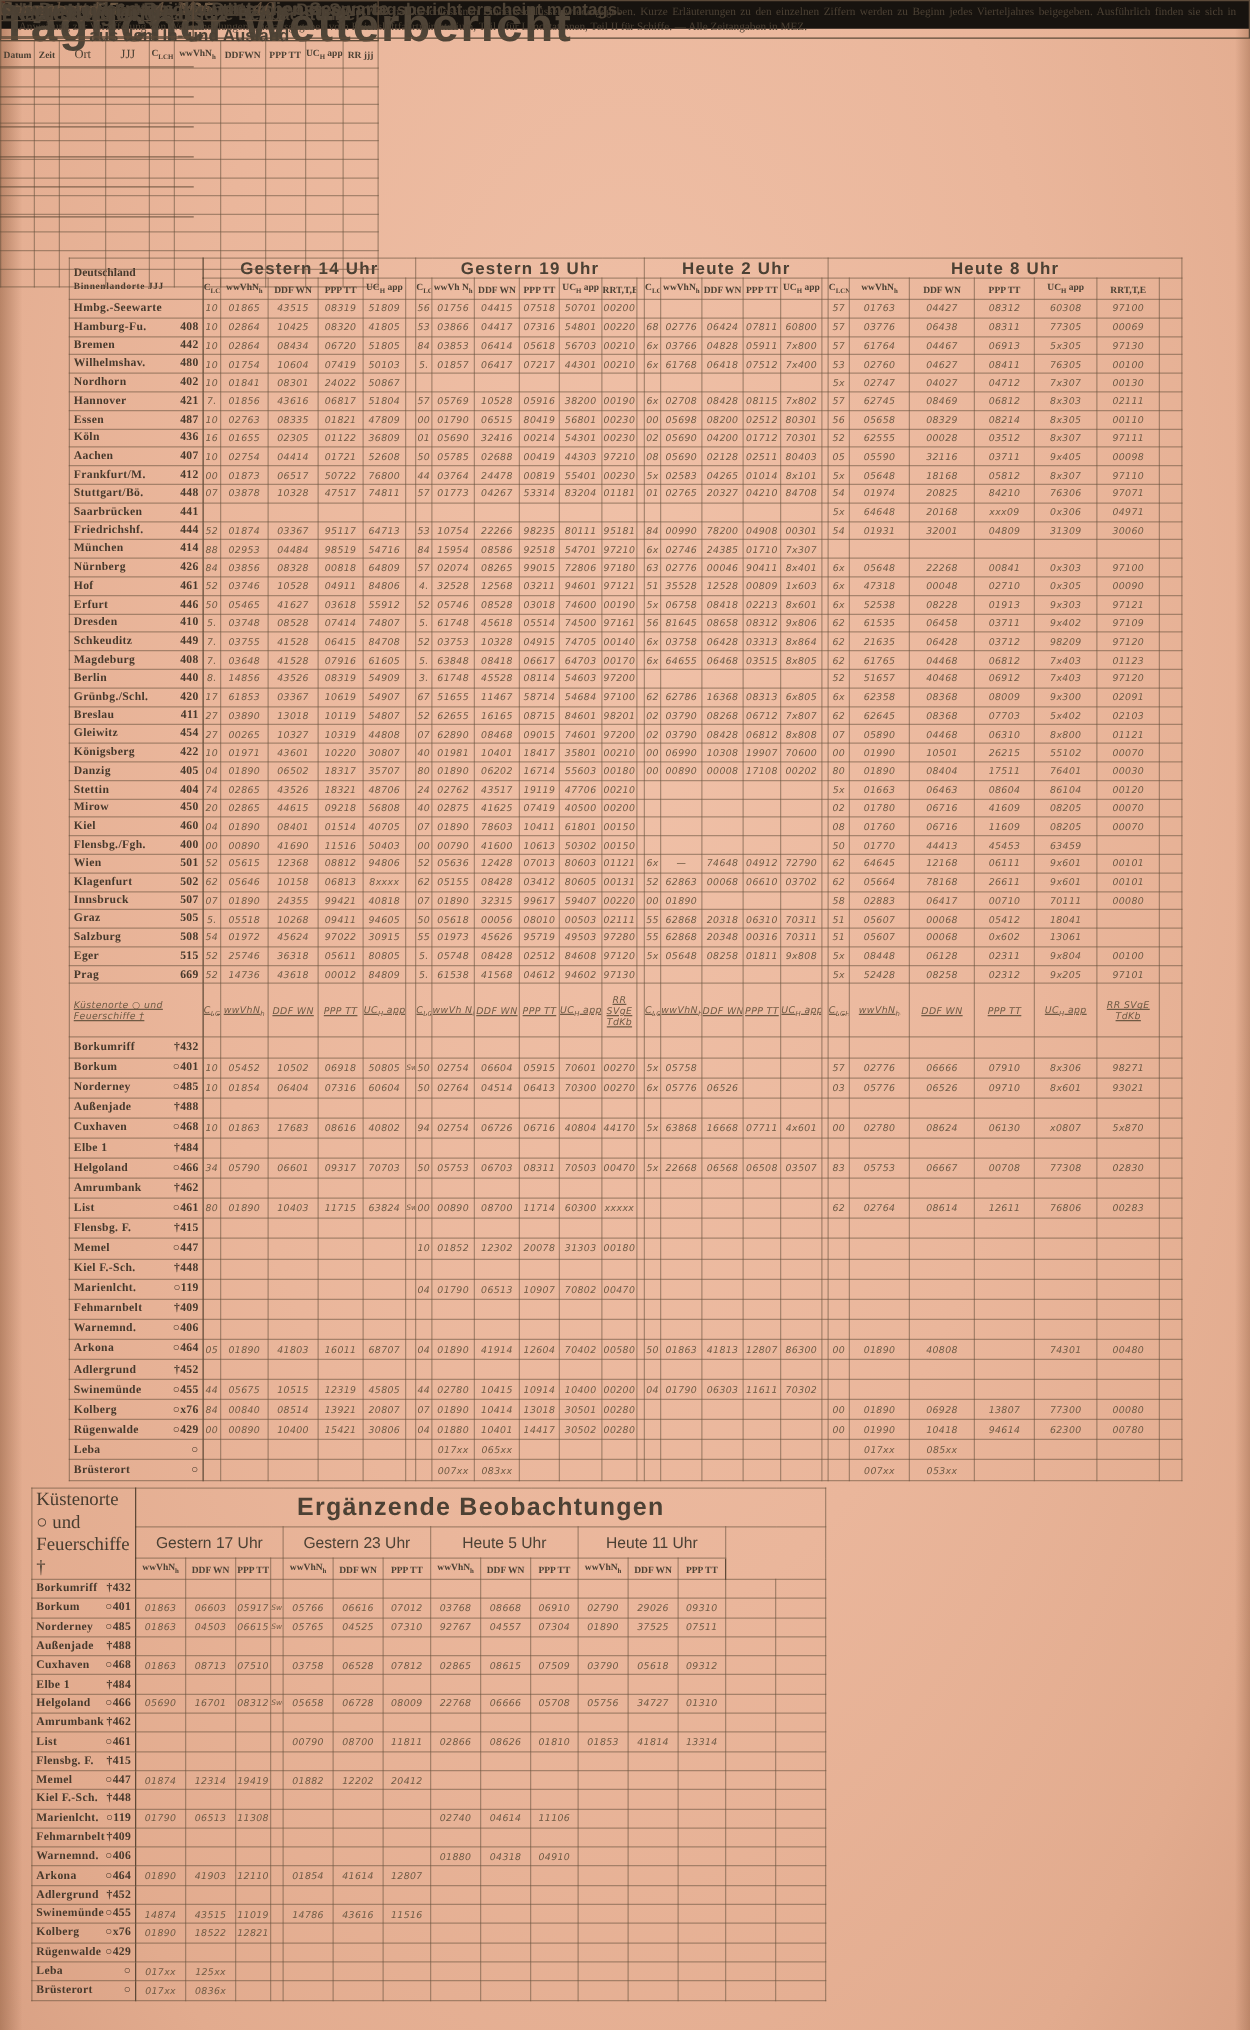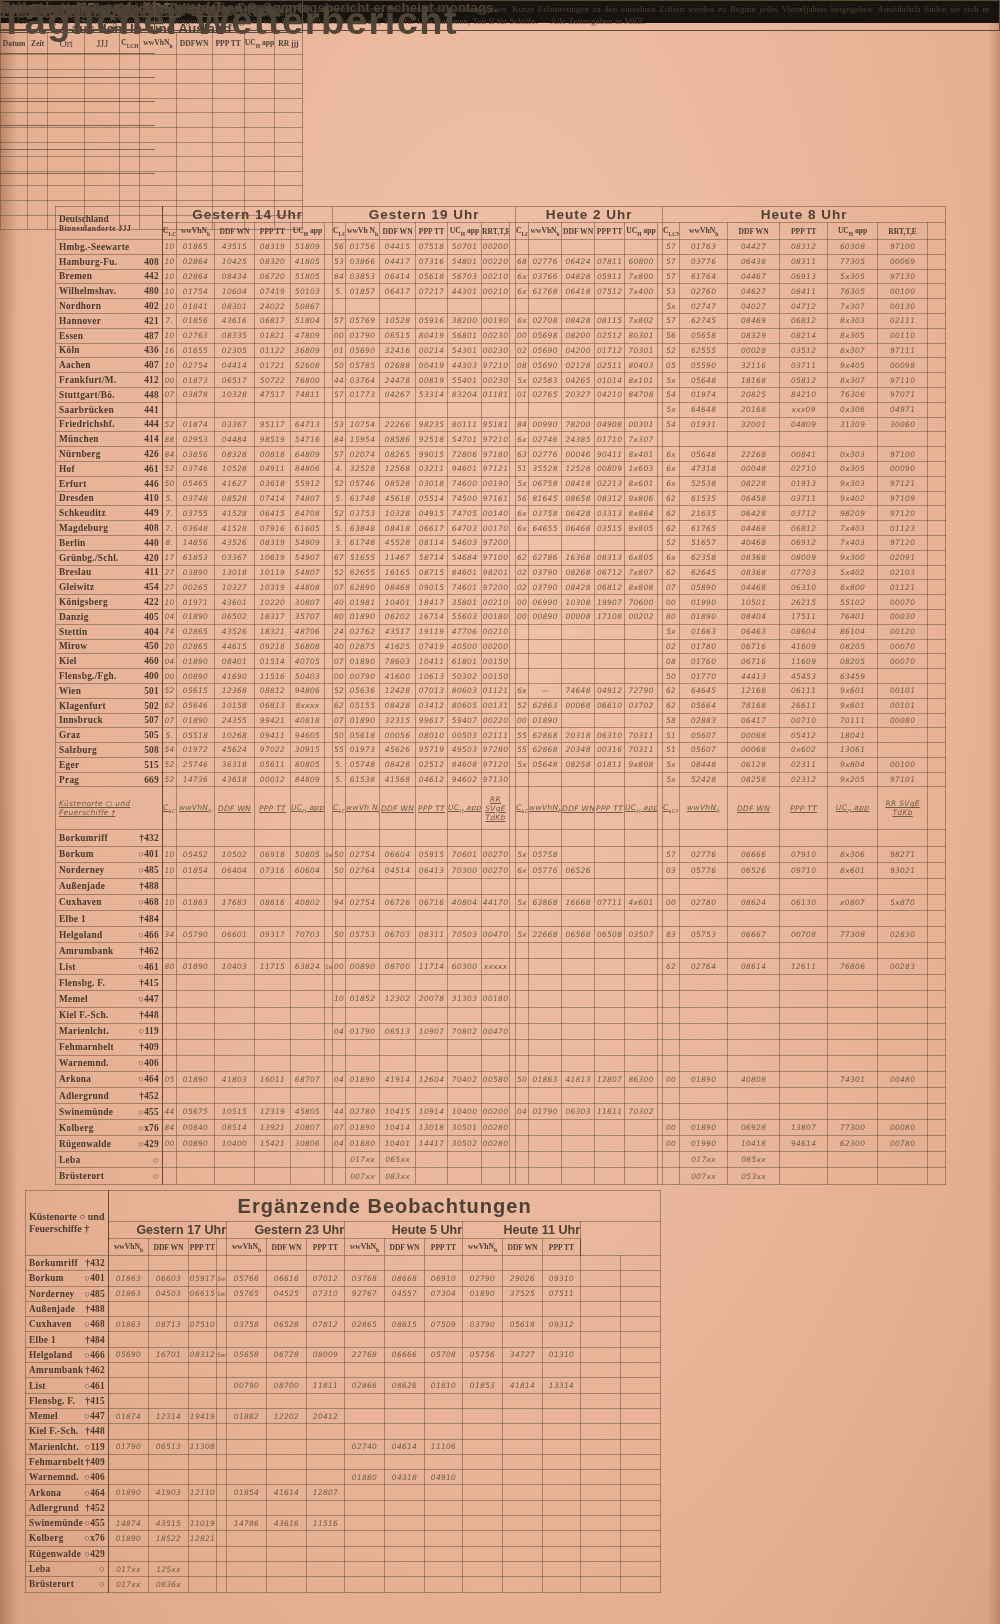--- a/index.html
+++ b/index.html
@@ -46,34 +46,34 @@
   #main-table,#supp-table,#late-table{border:1.6px solid rgba(80,62,45,.95);}
   .gs{border-left:1.4px solid rgba(80,62,45,.9) !important;}
   tr.sep td{border-top:1.5px solid rgba(80,62,45,.85);}
   .g-label{font-family:"Liberation Sans",sans-serif;font-weight:bold;font-size:13.5px;height:15px;
     letter-spacing:1px;color:#4c4134;margin-left:15px;}
   .c-label{font-family:"Liberation Serif",serif;font-weight:bold;font-size:7.6px;height:16px;color:#4c4134;}
   .c-label sub{font-size:5.5px;}
   .rrlab{font-size:6px;line-height:.95;white-space:normal;}
   .mt-corner{font-family:"Liberation Sans",sans-serif;font-weight:bold;font-size:13.5px;text-align:left;padding:0 3px;}
   .mt-corner .c2{display:block;font-family:"Liberation Serif",serif;font-size:7.5px;letter-spacing:.5px;}
-  .mt-corner2{font-size:10px;font-weight:bold;white-space:normal;line-height:1.2;text-align:left;padding:0 3px;
+  .mt-corner2{font-size:15px;font-weight:normal;white-space:normal;line-height:1.2;text-align:left;padding:0 3px;
     border-right:1.4px solid rgba(80,62,45,.9) !important;}
   .in td{height:13.8px;font:italic 7.5px "DejaVu Sans",sans-serif;color:#6f5a44;letter-spacing:.3px;}
   .co td{height:15.1px;font:italic 7.5px "DejaVu Sans",sans-serif;color:#6f5a44;letter-spacing:.3px;}
   .co-head td{height:42px;text-decoration:underline;}
   .st{border-right:1.4px solid rgba(80,62,45,.9) !important;text-align:left;
     font:bold 9.3px "Liberation Serif",serif !important;font-style:normal !important;color:#47392c !important;
     padding:0 3px !important;}
   .st .st-i{float:right;}
   .note{font-size:6px !important;letter-spacing:0 !important;}
   
   .supp-title{font-family:"Liberation Sans",sans-serif;font-weight:bold;font-size:20px;
     letter-spacing:1px;height:30px;color:#4c4134;}
-  .g-label2{font-family:"Liberation Sans",sans-serif;font-weight:bold;font-size:12.5px;height:16px;color:#4c4134;text-align:right;}
+  .g-label2{font-family:"Liberation Sans",sans-serif;font-weight:normal;font-size:12.5px;height:16px;color:#4c4134;}
   .su td{height:14.3px;font:italic 7.5px "DejaVu Sans",sans-serif;color:#6f5a44;letter-spacing:.3px;}
   
   #late-box{left:661;top:1186;width:303;}
   .late-title{border:1.4px solid #5c4a39;height:33px;font-family:"Liberation Sans",sans-serif;
     font-weight:bold;font-size:13.5px;text-align:center;line-height:1.25;padding-top:3px;
     box-sizing:border-box;color:#4c4134;}
   #late-table{width:303px;margin-top:-1px;}
   #late-table .c-label{height:21px;}
   #late-table .big{font-size:10px;font-weight:normal;}
   #late-table .er td{height:13.6px;}

